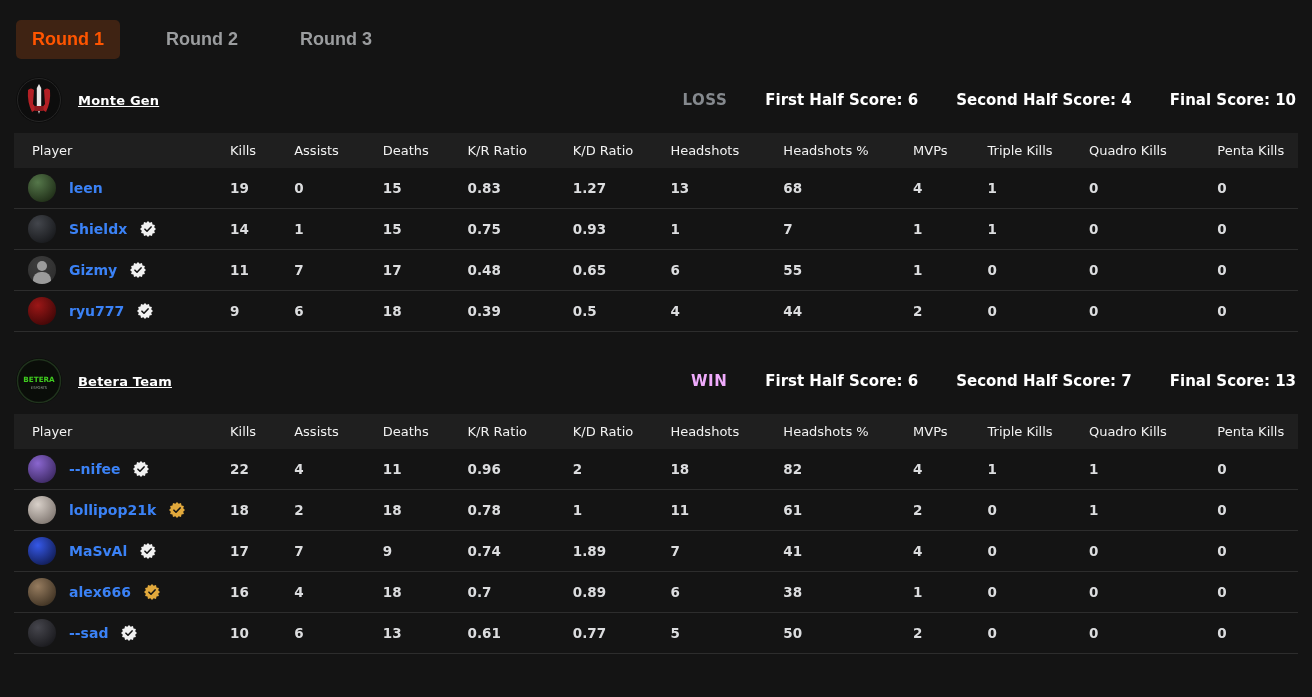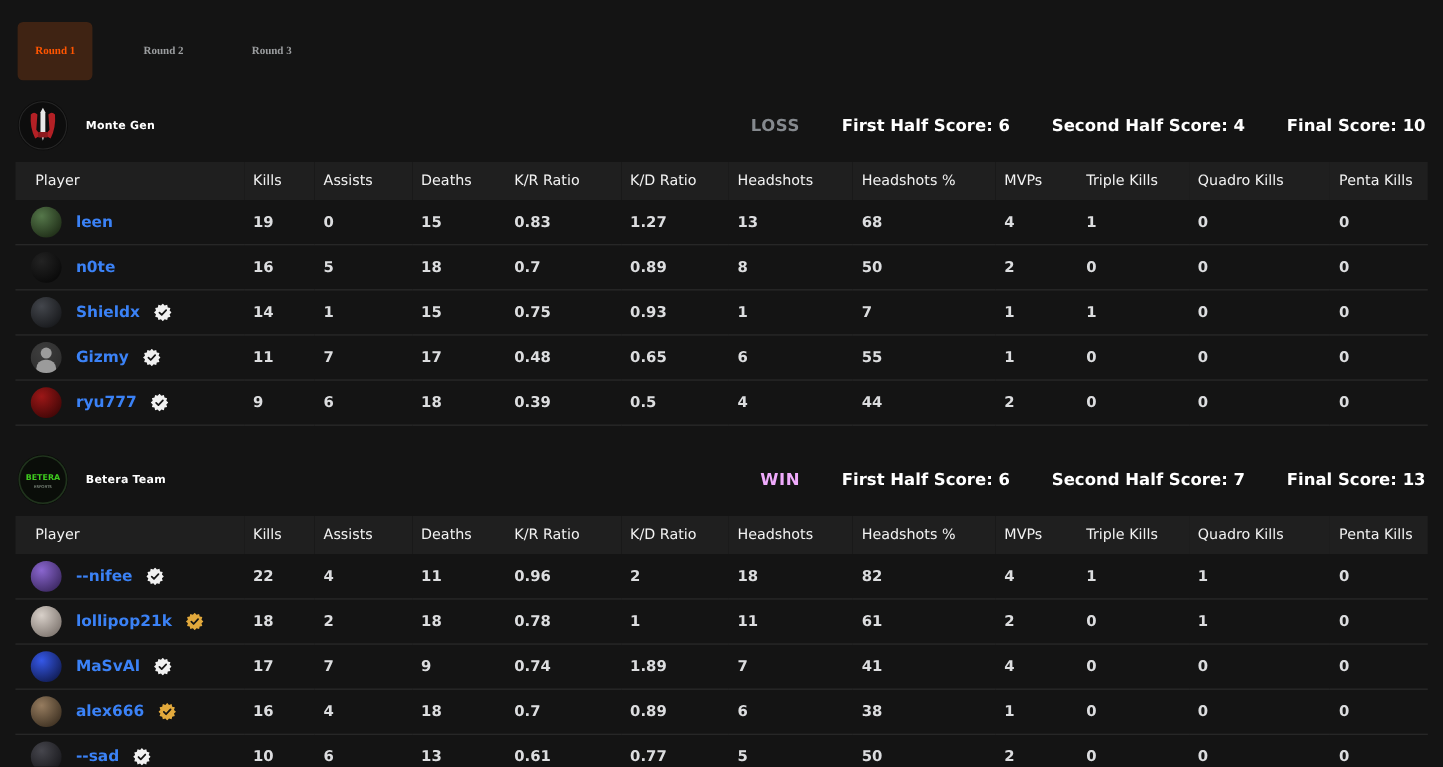--- a/index.html
+++ b/index.html
@@ -2,31 +2,31 @@
 <html><head>
 <meta charset="utf-8">
 <style>
   * { box-sizing: border-box; }
   html,body { margin:0; padding:0; background:#141414; }
   body { font-family:"DejaVu Sans","Liberation Sans",sans-serif; color:#ffffff; }
   .page { width:1312px; height:697px; padding:20px 14px 10px; overflow:hidden; background:#141414; }
 
   
   .tabs { display:flex; gap:30px; align-items:center; padding-left:2px; }
-  .tab { background:transparent; border:none; color:#9b9d9f; font-family:Liberation Serif, serif;
-         font-weight:700; font-size:10px; padding:21px 16px; border-radius:5px; cursor:pointer; }
+  .tab { background:transparent; border:none; color:#9b9d9f; font-family:Liberation Sans, sans-serif;
+         font-weight:700; font-size:18px; padding:9px 16px; border-radius:5px; cursor:pointer; }
   .tab.active { color:#ff5500; background:#3f2313; }
 
   
   .team { margin-top:26px; }
   .team:first-of-type { margin-top:18px; }
   .team-header { display:flex; justify-content:space-between; align-items:center; padding:0 2px; }
   .team-id { display:flex; align-items:center; gap:16px; }
   .team-logo { width:46px; height:46px; border-radius:50%; overflow:hidden; flex:none; }
-  .team-name { font-size:10px; font-weight:700; letter-spacing:.2px; }
+  .team-name { font-size:13px; font-weight:700; letter-spacing:.2px;text-decoration:underline; }
   .team-scores { display:flex; align-items:center; gap:38px; font-size:15px; font-weight:700; }
   .result { letter-spacing:.5px;margin-left:46px; }
 
   
   table { width:100%; border-collapse:collapse; table-layout:fixed; margin-top:10px; }
   thead tr { background:#1f1f1f; }
   th { text-align:left; font-weight:400; font-size:13px; color:#f2f2f2; padding:10px 8px 10px 8px;
        white-space:nowrap; overflow:hidden; }
   th:first-child { padding-left:18px; }
   td { font-size:13.5px; font-weight:700; color:#dcdddf; padding:6px 8px; border-top:1px solid #2d2d2d;
@@ -108,39 +108,20 @@
               <td>13</td>
               <td>68</td>
               <td>4</td>
               <td>1</td>
               <td>0</td>
               <td>0</td>
             </tr>
             <tr>
               <td>
                 <div class="player-cell">
-                  <span class="avatar" style="background: radial-gradient(circle at 35% 30%, rgb(35, 35, 35), rgb(3, 3, 3));"></span>
-                  <span class="nick">n0te</span>
-                </div>
-              </td>
-              <td>16</td>
-              <td>5</td>
-              <td>18</td>
-              <td>0.7</td>
-              <td>0.89</td>
-              <td>8</td>
-              <td>50</td>
-              <td>2</td>
-              <td>0</td>
-              <td>0</td>
-              <td>0</td>
-            </tr>
-            <tr>
-              <td>
-                <div class="player-cell">
                   <span class="avatar" style="background: radial-gradient(circle at 35% 30%, rgb(67, 70, 76), rgb(14, 15, 17));"></span>
                   <span class="nick">Shieldx</span>
                   <span class="badge">
                     <svg viewBox="0 0 24 24">
     <path class="rosette" d="M24 12 21.27 14.48 22.39 18 18.79 18.79 18 22.39 14.48 21.27 12 24 9.52 21.27 6 22.39 5.21 18.79 1.61 18 2.73 14.48 0 12 2.73 9.52 1.61 6 5.21 5.21 6 1.61 9.52 2.73 12 0 14.48 2.73 18 1.61 18.79 5.21 22.39 6 21.27 9.52 Z" fill="#f1f1f1"></path>
     <path d="M7.4 12.3 l3.1 3.1 l6.1 -6.5" fill="none" stroke="#161616" stroke-width="2.4" stroke-linecap="round" stroke-linejoin="round"></path>
   </svg>
                   </span>
                 </div>
               </td>

